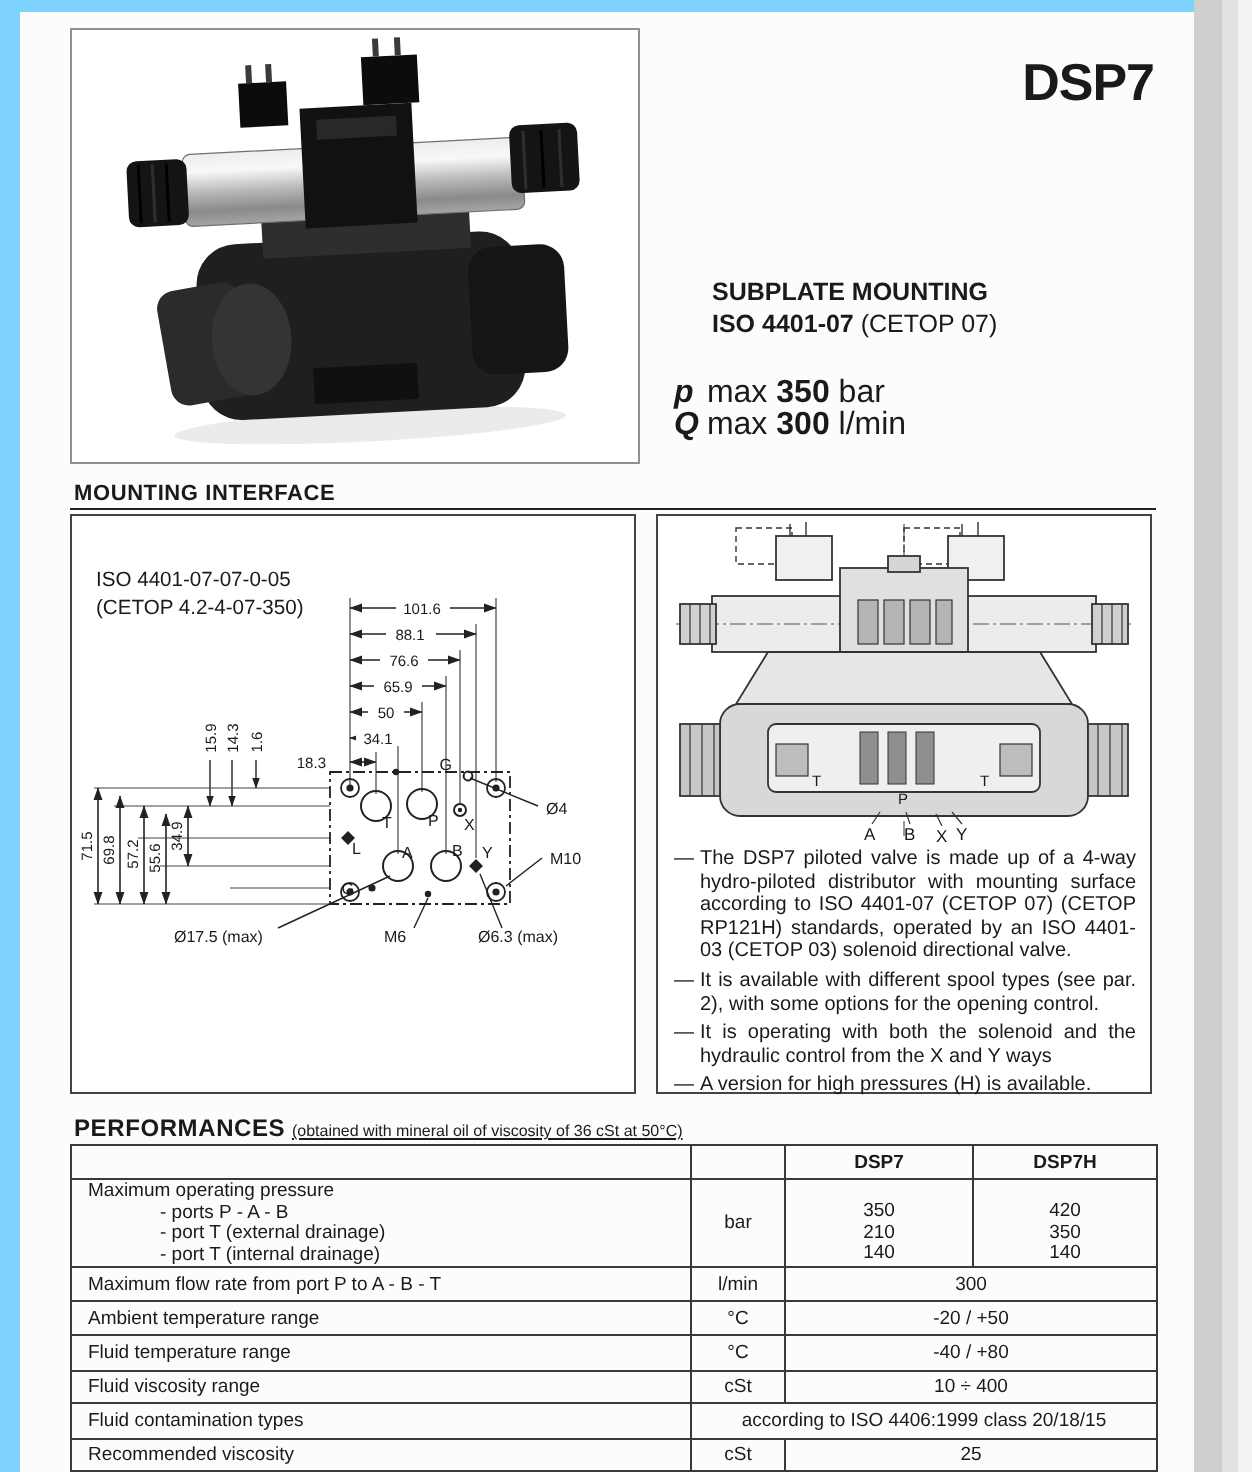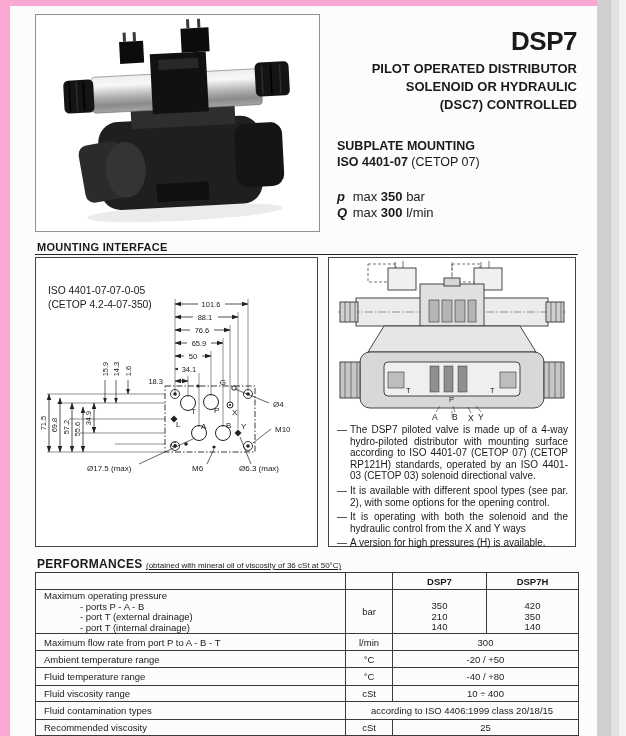--- a/index.html
+++ b/index.html
@@ -1,27 +1,27 @@
 <!DOCTYPE html>
 <html><head>
 <meta charset="utf-8">
 <style>
   html,body{margin:0;padding:0;}
   body{background:#e7e7e5;font-family:"Liberation Sans","DejaVu Sans",sans-serif;color:#1a1a1a;}
-  #canvas{position:relative;width:626px;height:736px;background:#f9a8d4;overflow:hidden;margin:0 auto;}
+  #canvas{position:relative;width:626px;height:736px;background:#7dd3fc;overflow:hidden;margin:0 auto;}
   .page{position:absolute;left:10px;top:6px;width:601px;height:730px;background:#fcfcfb;}
   .edge-strip{position:absolute;top:0;height:736px;}
   .abs{position:absolute;}
   
   .title{font-size:26px;font-weight:bold;letter-spacing:-.5px;text-align:right;}
   .subtitle{font-size:13px;font-weight:bold;line-height:18px;text-align:right;}
   .subplate{font-size:12.5px;font-weight:bold;}
   .isoline{font-size:12.5px;margin-top:2px;}
   .isoline .b{font-weight:bold;}
-  .pq{font-size:13px;line-height:16px;}
+  .pq{font-size:16px;line-height:16px;}
   .pq .sym{font-weight:bold;font-style:italic;width:12px;display:inline-block;}
   .pq .v{font-weight:bold;}
   
   .sechead{font-size:11px;font-weight:bold;letter-spacing:.3px;}
   .sechead-note{font-size:8px;font-weight:normal;letter-spacing:0;text-decoration:underline;}
   .rule{border-top:1.2px solid #222;height:0;}
   
   .framebox{border:1.2px solid #444;background:#fff;box-sizing:border-box;}
   .photo-frame{border:1px solid #909090;background:#fff;box-sizing:border-box;}
   .isocode{font-size:10.3px;line-height:14px;}
@@ -89,27 +89,22 @@
         <rect x="102" y="15" width="3" height="9" fill="#3a3a3a"></rect>
         <rect x="150" y="14" width="28" height="24" fill="#0c0c0c"></rect>
         <rect x="156" y="5" width="3" height="9" fill="#3a3a3a"></rect>
         <rect x="167" y="5" width="3" height="9" fill="#3a3a3a"></rect>
       </g>
     </svg>
   </div>
 
   <div class="abs" style="left:330px;top:26px;width:247px;">
     <div class="title">DSP7</div>
-    <div class="subtitle" style="margin-top:3px;">
-      <div>PILOT OPERATED DISTRIBUTOR</div>
-      <div>SOLENOID OR HYDRAULIC</div>
-      <div>(DSC7) CONTROLLED</div>
-    </div>
-  </div>
-  <div class="abs" style="left:337px;top:139px;width:240px;">
+  </div>
+  <div class="abs" style="left:356px;top:139px;width:240px;">
     <div class="subplate">SUBPLATE MOUNTING</div>
     <div class="isoline">
       <span class="b">ISO 4401-07</span><span> (CETOP 07)</span>
     </div>
   </div>
   <div class="abs pq" style="left:337px;top:189px;width:240px;">
     <div>
       <span class="sym">p</span>
       <span>max</span>
       <span class="v">350</span>

